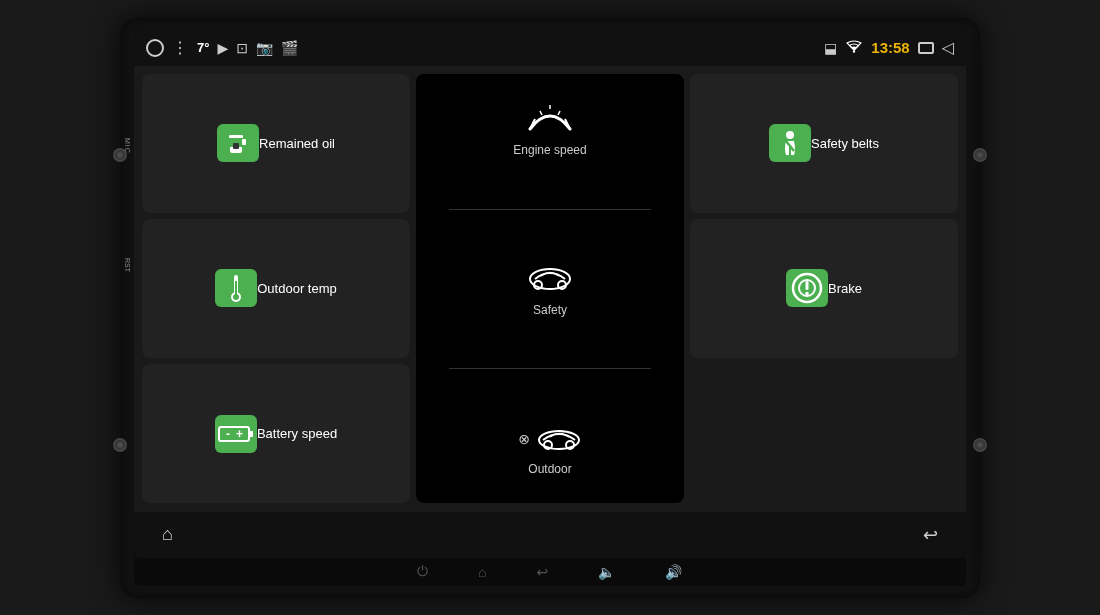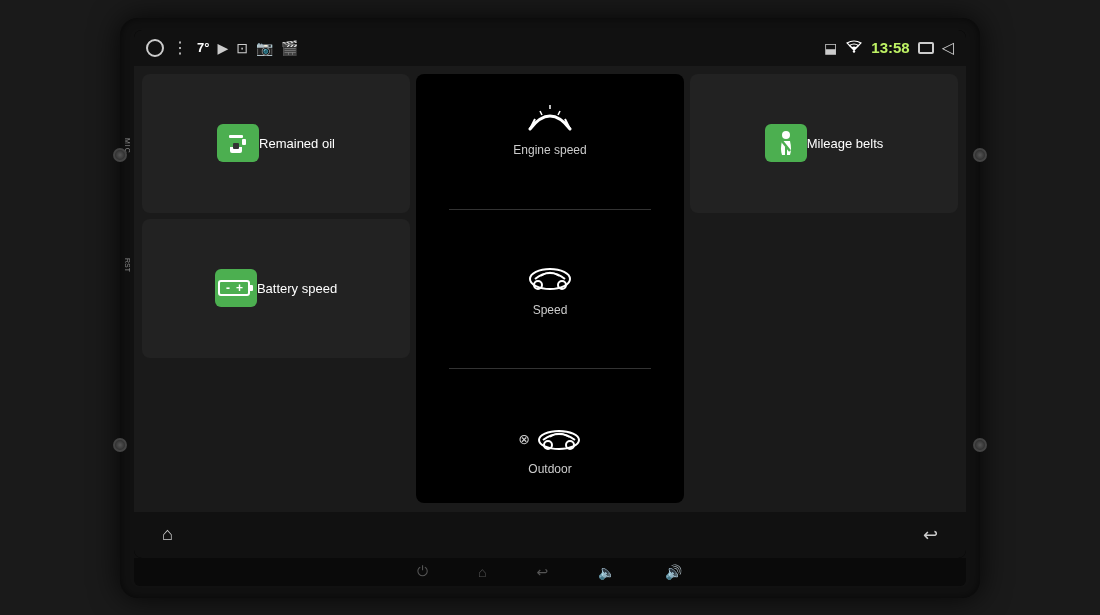--- a/index.html
+++ b/index.html
@@ -102,21 +102,21 @@
       font-size: 14px;
     }
     .status-bar .spacer { flex: 1; }
     .status-right {
       display: flex;
       align-items: center;
       gap: 8px;
     }
     .status-right .bluetooth { color: #ccc; font-size: 14px; }
     .status-right .wifi { color: #ccc; font-size: 14px; }
-    .status-right .clock { color: #bef264; font-size: 15px; font-weight: bold; text-align: right; }
+    .status-right .clock { color: #eab308; font-size: 15px; font-weight: bold; text-align: right; }
     .status-right .rect-icon {
       width: 16px;
       height: 12px;
       border: 2px solid #ccc;
       border-radius: 2px;
     }
     .status-right .back-icon {
       color: #ccc;
       font-size: 16px;
     }
@@ -312,21 +312,21 @@
             <svg width="46" height="30" viewBox="0 0 46 30" fill="white">
               <ellipse cx="23" cy="18" rx="20" ry="10" fill="none" stroke="white" stroke-width="2"></ellipse>
               <path d="M8 18 Q23 6 38 18" fill="none" stroke="white" stroke-width="2"></path>
 
               <circle cx="11" cy="24" r="4" fill="none" stroke="white" stroke-width="2"></circle>
               <circle cx="35" cy="24" r="4" fill="none" stroke="white" stroke-width="2"></circle>
 
               <path d="M14 15 Q23 8 32 15" fill="none" stroke="white" stroke-width="1.5"></path>
             </svg>
           </span>
-          <span class="center-label">Speed</span>
+          <span class="center-label">Safety</span>
         </div>
 
         <div class="center-divider"></div>
 
         <div class="center-item">
           <div style="display:flex;align-items:center;gap:6px;">
             <span style="color:#ccc;font-size:14px;">⊗</span>
             <span class="center-icon">
               <svg width="46" height="28" viewBox="0 0 46 28" fill="white">
                 <ellipse cx="23" cy="18" rx="20" ry="9" fill="none" stroke="white" stroke-width="2"></ellipse>
@@ -345,24 +345,47 @@
         <div class="icon-green">
           <svg width="24" height="28" viewBox="0 0 24 28" fill="white">
 
             <circle cx="12" cy="6" r="4" fill="white"></circle>
             <path d="M8 12 Q6 20 8 26 L16 26 Q18 20 16 12 Z" fill="white"></path>
 
             <line x1="8" y1="12" x2="16" y2="22" stroke="#4CAF50" stroke-width="2.5"></line>
             <line x1="12" y1="18" x2="12" y2="26" stroke="#4CAF50" stroke-width="2"></line>
           </svg>
         </div>
-        <span class="tile-label">Mileage belts</span>
-      </div>
-
-
+        <span class="tile-label">Safety belts</span>
+      </div>
+
+      <div class="tile">
+        <div class="icon-green">
+          <svg width="20" height="30" viewBox="0 0 20 30" fill="white">
+            <rect x="8" y="2" width="4" height="18" rx="2" fill="white"></rect>
+            <circle cx="10" cy="24" r="5" fill="white"></circle>
+            <rect x="9" y="8" width="2" height="14" fill="#4CAF50"></rect>
+            <circle cx="10" cy="24" r="3" fill="#4CAF50"></circle>
+          </svg>
+        </div>
+        <span class="tile-label">Outdoor temp</span>
+      </div>
+
+      <div class="tile">
+        <div class="icon-green">
+          <svg width="34" height="34" viewBox="0 0 34 34" fill="white">
+            <circle cx="17" cy="17" r="14" fill="none" stroke="white" stroke-width="2.5"></circle>
+            <circle cx="17" cy="17" r="8" fill="none" stroke="white" stroke-width="2"></circle>
+
+            <rect x="15.5" y="10" width="3" height="9" rx="1.5" fill="white"></rect>
+            <circle cx="17" cy="22.5" r="1.8" fill="white"></circle>
+          </svg>
+        </div>
+        <span class="tile-label">Brake</span>
+      </div>
 
       <div class="tile">
         <div class="icon-green">
           <svg width="36" height="24" viewBox="0 0 36 24" fill="white">
 
             <rect x="1" y="5" width="30" height="14" rx="2" fill="none" stroke="white" stroke-width="2"></rect>
             <rect x="31" y="9" width="4" height="6" rx="1" fill="white"></rect>
 
             <text x="8" y="16" font-size="12" fill="white" font-weight="bold">-</text>
             <text x="18" y="16" font-size="12" fill="white" font-weight="bold">+</text>

